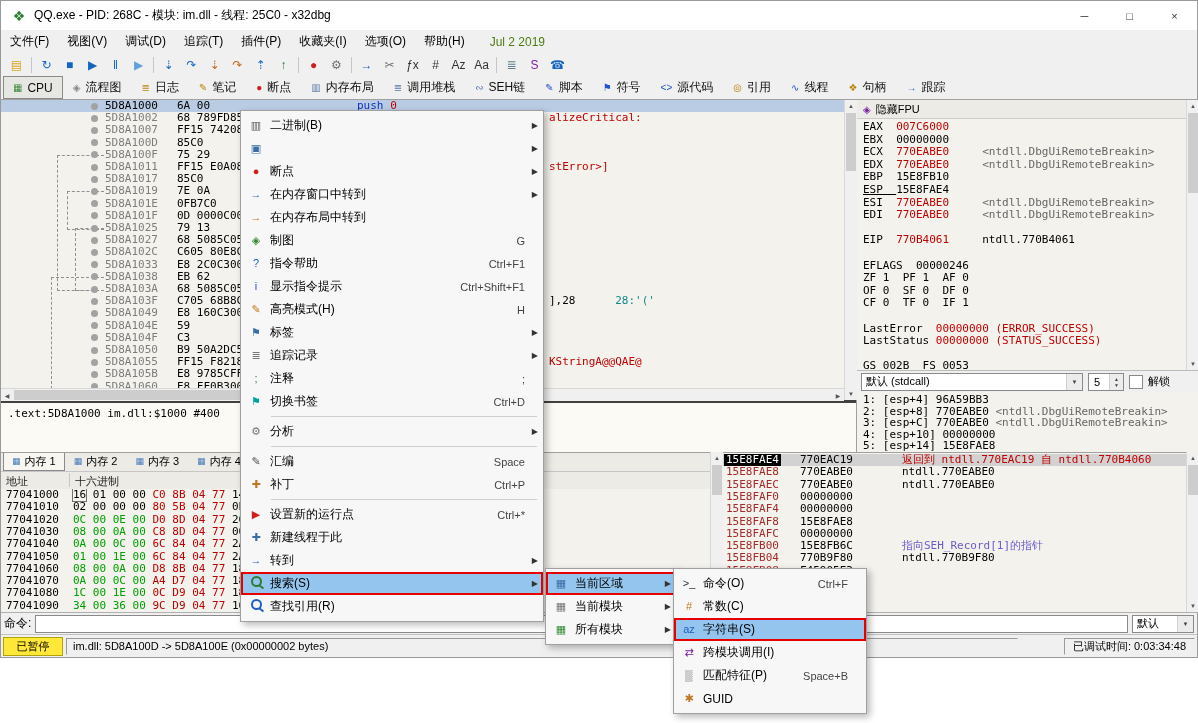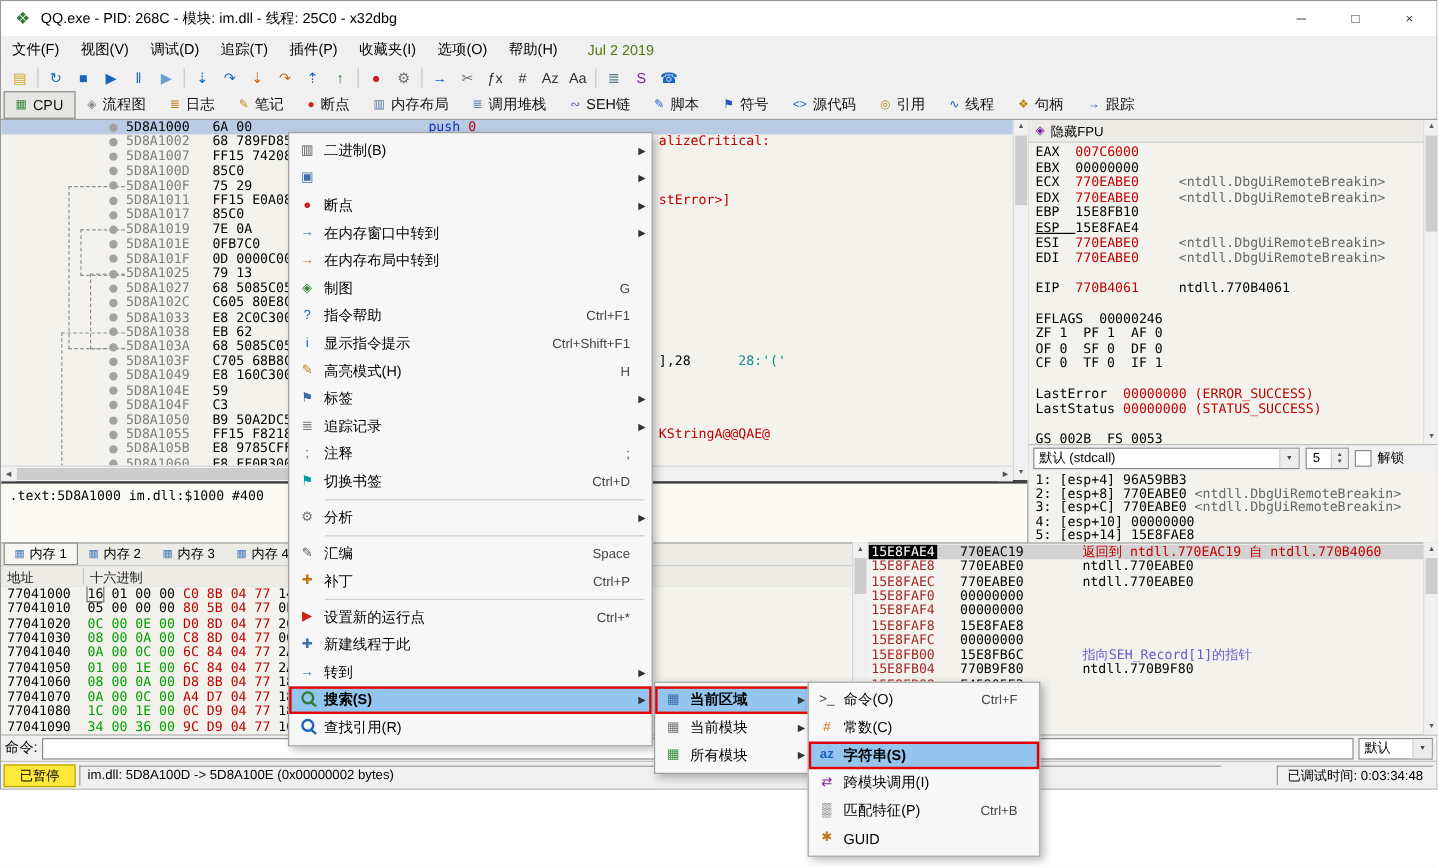--- a/index.html
+++ b/index.html
@@ -105,21 +105,21 @@
   .status-msg{width:952px;height:17px;border:1px solid;border-color:#9a9a9a #eee #eee #9a9a9a;display:flex;align-items:center;padding-left:6px;box-sizing:border-box;background:#f0f0f0;}
   .status-time{margin-left:auto;height:17px;border:1px solid;border-color:#9a9a9a #eee #eee #9a9a9a;display:flex;align-items:center;padding:0 8px;box-sizing:border-box;}
   
   .pmenu{position:absolute;background:#f7f7f7;border:1px solid #a0a0a0;box-shadow:3px 3px 7px rgba(0,0,0,.28);padding:3px 0;z-index:50;}
   .mi{height:23px;display:flex;align-items:center;font-size:12px;padding:0 4px;position:relative;color:#000;}
   .mi .ic{width:22px;flex:0 0 22px;text-align:center;font-size:11px;line-height:1;}
   .mi .lab{flex:1;padding-left:3px;white-space:nowrap;}
   .mi .sc{color:#444;padding-right:14px;font-size:11px;}
   .mi .marr{position:absolute;right:5px;font-size:8px;color:#333;}
   .mi.hl{background:#94c5ef;}
-  .mi.box{outline:2px solid #e60000;outline-offset:-2px;font-weight:bold;}
+  .mi.box{outline:2px solid #e60000;outline-offset:-2px;}
   .msep{height:7px;display:flex;align-items:center;}
   .msep::after{content:"";flex:1;height:1px;background:#cfcfcf;margin:0 6px 0 30px;}
   .mag{display:inline-block;width:7px;height:7px;border:2px solid #2e7d32;border-radius:50%;position:relative;top:-1px;}
   .mag::after{content:"";position:absolute;width:5px;height:2px;background:#2e7d32;right:-4px;bottom:-3px;transform:rotate(40deg);}
   .mag.blue{border-color:#2060c0;} .mag.blue::after{background:#2060c0;}
   #ctx-menu{left:240px;top:110px;width:302px;}
   #submenu-scope{left:545px;top:568px;width:130px;z-index:51;}
   #submenu-search{left:673px;top:568px;width:192px;z-index:52;}
 </style>
 </head>
@@ -430,21 +430,21 @@
           <span>结构体</span>
         </span>
       </div>
     <div class="dumphead">
       <span class="dh-addr">地址</span>
       <span class="dh-sep"></span>
       <span class="dh-hex">十六进制</span>
     </div>
     <div class="dumpbody">
         <div class="mrow" style="top: 0px;"><span class="m-addr">77041000</span><span class="m-hex"><span class="c-kb">16</span><span class="c-k"> 01 00 00 </span><span class="c-r">C0 8B 04 77</span><span class="c-k"> 14 00</span></span></div>
-        <div class="mrow" style="top: 12.3px;"><span class="m-addr">77041010</span><span class="m-hex"><span class="c-k">05 00 00 00 </span><span class="c-r">80 5B 04 77</span><span class="c-k"> 0E 00</span></span></div>
+        <div class="mrow" style="top: 12.3px;"><span class="m-addr">77041010</span><span class="m-hex"><span class="c-k">02 00 00 00 </span><span class="c-r">80 5B 04 77</span><span class="c-k"> 0E 00</span></span></div>
         <div class="mrow" style="top: 24.6px;"><span class="m-addr">77041020</span><span class="m-hex"><span class="c-g">0C 00 0E 00 </span><span class="c-r">D0 8D 04 77</span><span class="c-k"> 26 00</span></span></div>
         <div class="mrow" style="top: 36.9px;"><span class="m-addr">77041030</span><span class="m-hex"><span class="c-g">08 00 0A 00 </span><span class="c-r">C8 8D 04 77</span><span class="c-k"> 00 00</span></span></div>
         <div class="mrow" style="top: 49.2px;"><span class="m-addr">77041040</span><span class="m-hex"><span class="c-g">0A 00 0C 00 </span><span class="c-r">6C 84 04 77</span><span class="c-k"> 2A 00</span></span></div>
         <div class="mrow" style="top: 61.5px;"><span class="m-addr">77041050</span><span class="m-hex"><span class="c-g">01 00 1E 00 </span><span class="c-r">6C 84 04 77</span><span class="c-k"> 2A 00</span></span></div>
         <div class="mrow" style="top: 73.8px;"><span class="m-addr">77041060</span><span class="m-hex"><span class="c-g">08 00 0A 00 </span><span class="c-r">D8 8B 04 77</span><span class="c-k"> 18 00</span></span></div>
         <div class="mrow" style="top: 86.1px;"><span class="m-addr">77041070</span><span class="m-hex"><span class="c-g">0A 00 0C 00 </span><span class="c-r">A4 D7 04 77</span><span class="c-k"> 18 00</span></span></div>
         <div class="mrow" style="top: 98.4px;"><span class="m-addr">77041080</span><span class="m-hex"><span class="c-g">1C 00 1E 00 </span><span class="c-r">0C D9 04 77</span><span class="c-k"> 18 00</span></span></div>
         <div class="mrow" style="top: 110.7px;"><span class="m-addr">77041090</span><span class="m-hex"><span class="c-g">34 00 36 00 </span><span class="c-r">9C D9 04 77</span><span class="c-k"> 16 00</span></span></div>
       </div>
     <div class="sb sb-v" style="left:710px;top:452px;width:12px;height:160px;">
@@ -626,20 +626,20 @@
         <span class="ic" style="color: rgb(32, 96, 192);">az</span>
         <span class="lab">字符串(S)</span>
       </div>
       <div class="mi">
         <span class="ic" style="color: rgb(123, 31, 162);">⇄</span>
         <span class="lab">跨模块调用(I)</span>
       </div>
       <div class="mi">
         <span class="ic" style="color: rgb(85, 85, 85);">▒</span>
         <span class="lab">匹配特征(P)</span>
-        <span class="sc">Ctrl+B</span>
+        <span class="sc">Space+B</span>
       </div>
       <div class="mi">
         <span class="ic" style="color: rgb(192, 120, 32);">✱</span>
         <span class="lab">GUID</span>
       </div>
     </div>
 </div>
 
 </body></html>

